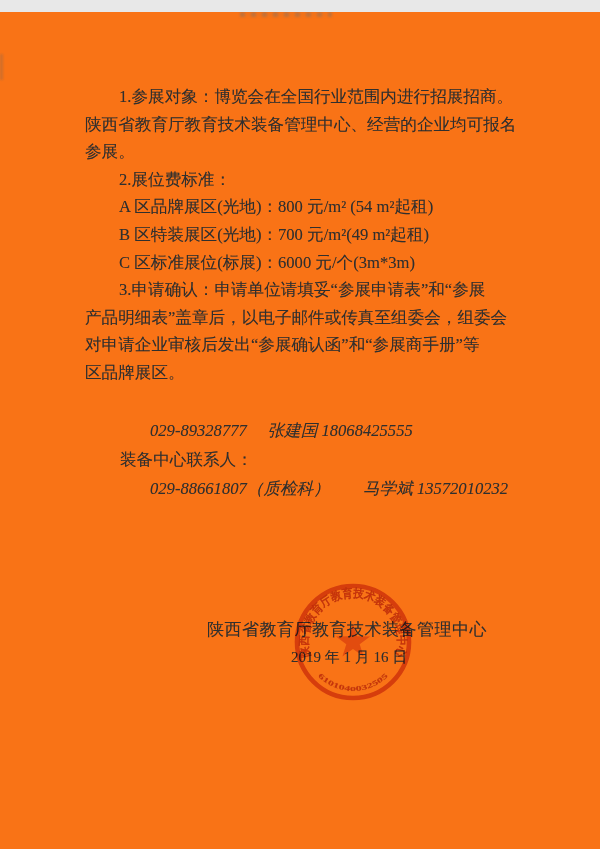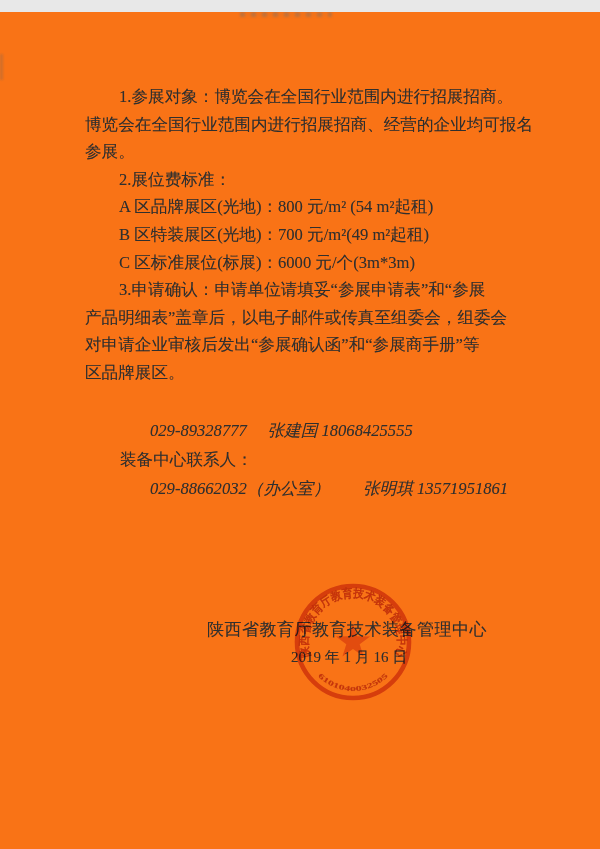--- a/index.html
+++ b/index.html
@@ -51,36 +51,36 @@
 </head>
 <body>
 
 <div class="page">
 
   <div class="scan-artifact-top"></div>
   <div class="scan-artifact-left"></div>
 
   <div class="text-block body-block">
       <div class="line indent-1">1.参展对象：博览会在全国行业范围内进行招展招商。</div>
-      <div class="line indent-0">博览会在全国行业范围内进行招展招商、经营的企业均可报名</div>
+      <div class="line indent-0">陕西省教育厅教育技术装备管理中心、经营的企业均可报名</div>
       <div class="line indent-0">参展。</div>
       <div class="line indent-1">2.展位费标准：</div>
       <div class="line indent-1">A 区品牌展区(光地)：800 元/m² (54 m²起租)</div>
       <div class="line indent-1">B 区特装展区(光地)：700 元/m²(49 m²起租)</div>
       <div class="line indent-1">C 区标准展位(标展)：6000 元/个(3m*3m)</div>
       <div class="line indent-1">3.申请确认：申请单位请填妥“参展申请表”和“参展</div>
       <div class="line indent-0">产品明细表”盖章后，以电子邮件或传真至组委会，组委会</div>
       <div class="line indent-0">对申请企业审核后发出“参展确认函”和“参展商手册”等</div>
       <div class="line indent-0">区品牌展区。</div>
     </div>
 
   <div class="text-block contact-block">
       <div class="line indent-2">029-89328777　 张建国 18068425555</div>
       <div class="line indent-1">装备中心联系人：</div>
-      <div class="line indent-2">029-88662032（办公室）　　张明琪 13571951861</div>
+      <div class="line indent-2">029-88661807（质检科）　　马学斌 13572010232</div>
     </div>
 
   <div class="sig-org">陕西省教育厅教育技术装备管理中心</div>
 
   <div class="sig-date">2019 年 1 月 16 日</div>
 
   <svg class="seal" width="124" height="124" viewBox="0 0 124 124" aria-hidden="true">
     <defs>
       <path id="sealArcTop" d="M 21.2 81 A 45 45 0 1 1 102.8 81"></path>
       <path id="sealArcBottom" d="M 24.5 93.5 A 49 49 0 0 0 99.5 93.5"></path>

